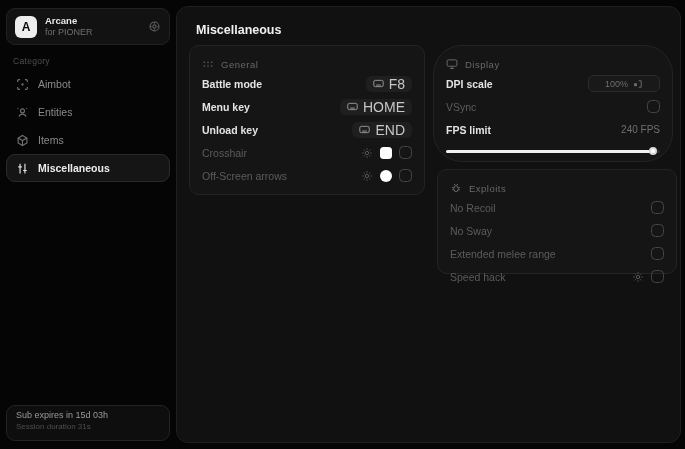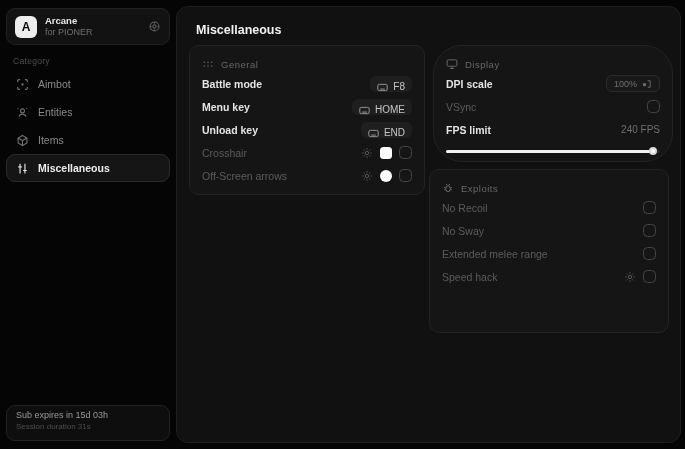--- a/index.html
+++ b/index.html
@@ -39,45 +39,45 @@
   
   .main { position:absolute; left:176px; top:6px; width:505px; height:437px;
     background:#111111; border:1px solid #1f1f1f; border-radius:12px; }
   .page-title { position:absolute; left:19px; top:16px; color:#f0f0f0;
     font-size:12.5px; font-weight:bold; }
 
   .card { position:absolute; background:#151515; border:1px solid #242424;
     border-radius:10px; padding:10px 12px; }
   .card-general  { left:12px;  top:38px;  width:236px; height:150px; }
   .card-display  { left:256px; top:38px;  width:240px; height:117px;border-radius:29px; }
-  .card-exploits { left:252px; top:162px; width:240px; height:164px; }
+  .card-exploits { left:260px; top:162px; width:240px; height:105px; }
 
   .card-head { display:flex; align-items:center; gap:7px; color:#686868;
     font-size:9.5px; letter-spacing:.5px; height:16px; }
   .card-head .cicon { display:flex; color:#686868; }
 
   .row { display:flex; align-items:center; justify-content:space-between; height:23px; }
   .row .lbl { font-size:10.5px; color:#e4e4e4; font-weight:bold; }
   .row .lbl.dim { color:#5c5c5c; font-weight:normal; }
   .row .rhs { display:flex; align-items:center; gap:7px; }
 
   .chip { background:#1f1f1f; border-radius:6px; height:16px; padding:0 7px;
-    display:flex; align-items:flex-end; gap:5px; color:#c7c7c7; font-size:10px;
+    display:flex; align-items:center; gap:5px; color:#c7c7c7; font-size:14px;
     cursor:pointer; }
   .chip .kicon { display:flex; color:#9a9a9a; }
 
   .checkbox { width:13px; height:13px; border:1.5px solid #454545; border-radius:4.5px;
     background:transparent; cursor:pointer; }
   .swatch { width:12px; height:12px; background:#ffffff; cursor:pointer; }
   .swatch.square { border-radius:3.5px; }
   .swatch.round { border-radius:50%; }
   .row-gear { color:#5a5a5a; display:flex; cursor:pointer; }
 
   .dpi-chip { border:1px solid #2c2c2c; background:#191919; border-radius:6px;
-    height:17px; padding:0 7px; display:flex; align-items:center; gap:5px;
+    height:17px; padding:0 16px; display:flex; align-items:center; gap:5px;
     color:#6f6f6f; font-size:9px; cursor:pointer; }
 
   .val { color:#6f6f6f; font-size:10px; }
 
   .slider { position:relative; margin-top:6px; height:8px; cursor:pointer; }
   .slider .track { position:absolute; left:0; right:0; top:3px; height:3px;
     background:#2a2a2a; border-radius:2px; }
   .slider .fill { position:absolute; left:0; top:3px; height:3px;
     background:#f2f2f2; border-radius:2px; }
   .slider .thumb { position:absolute; top:0; width:8px; height:8px; margin-left:-5px;

